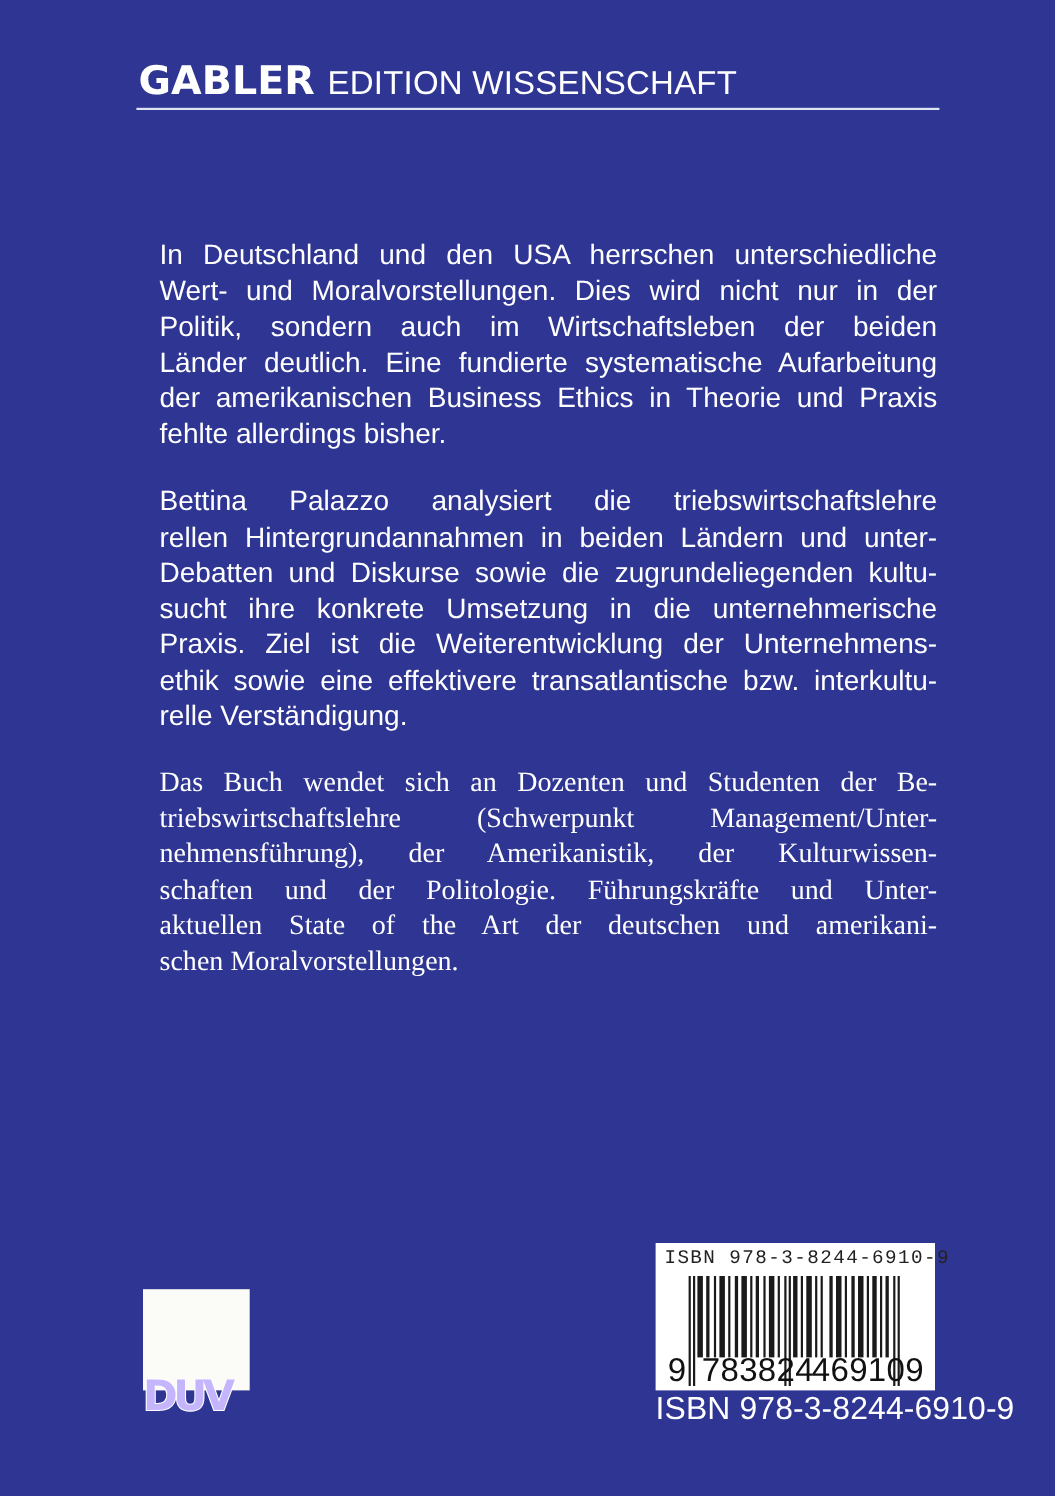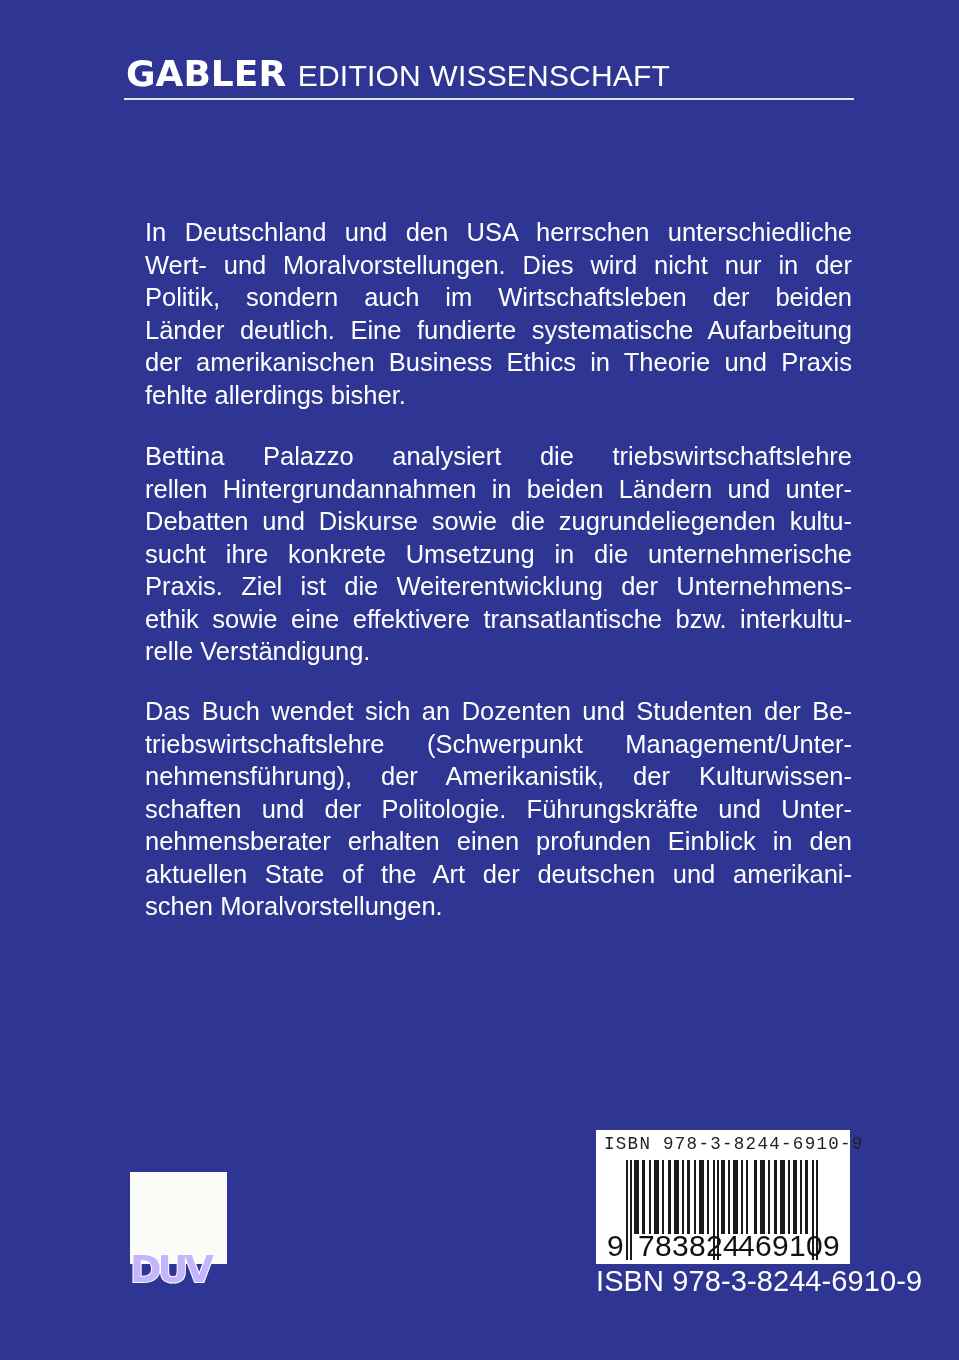--- a/index.html
+++ b/index.html
@@ -23,21 +23,21 @@
   }
   .blurb {
     position: absolute; left: 126px; width: 726px;
     font-size: 25.5px; line-height: 32.5px;
     text-align: justify;
   }
   .blurb .line { display: block; text-align: justify; text-align-last: justify; white-space: nowrap; margin-left: 19px; }
   .blurb .line.last { text-align-last: left; }
   #p1 { top: 216px; }
   #p2 { top: 440px; }
-  #p3 { top: 695px; }
+  #p3 { top: 695px; font-family: Liberation Serif, serif; }
 
   .logo {
     position: absolute; left: 130px; top: 1172px; width: 104px; height: 122px;
   }
   .logo .square {
     position: absolute; left: 0; top: 0; width: 97px; height: 92px; background: #fbfbf7;
   }
   .logo .letters {
     position: absolute; left: 0px; top: 72px;
     font-family: "DejaVu Sans", sans-serif; font-weight: bold;
@@ -96,21 +96,20 @@
   <span class="line">Praxis. Ziel ist die Weiterentwicklung der Unternehmens-</span>
   <span class="line">ethik sowie eine effektivere transatlantische bzw. interkultu-</span>
   <span class="line last">relle Verständigung.</span>
 </div>
 
 <div class="blurb" id="p3">
   <span class="line">Das Buch wendet sich an Dozenten und Studenten der Be-</span>
   <span class="line">triebswirtschaftslehre (Schwerpunkt Management/Unter-</span>
   <span class="line">nehmensführung), der Amerikanistik, der Kulturwissen-</span>
   <span class="line">schaften und der Politologie. Führungskräfte und Unter-</span>
-  <span class="line">nehmensberater erhalten einen profunden Einblick in den</span>
   <span class="line">aktuellen State of the Art der deutschen und amerikani-</span>
   <span class="line last">schen Moralvorstellungen.</span>
 </div>
 
 <div class="logo">
   <div class="square"></div>
   <div class="letters">DUV</div>
 </div>
 
 <div class="barcode-box">

